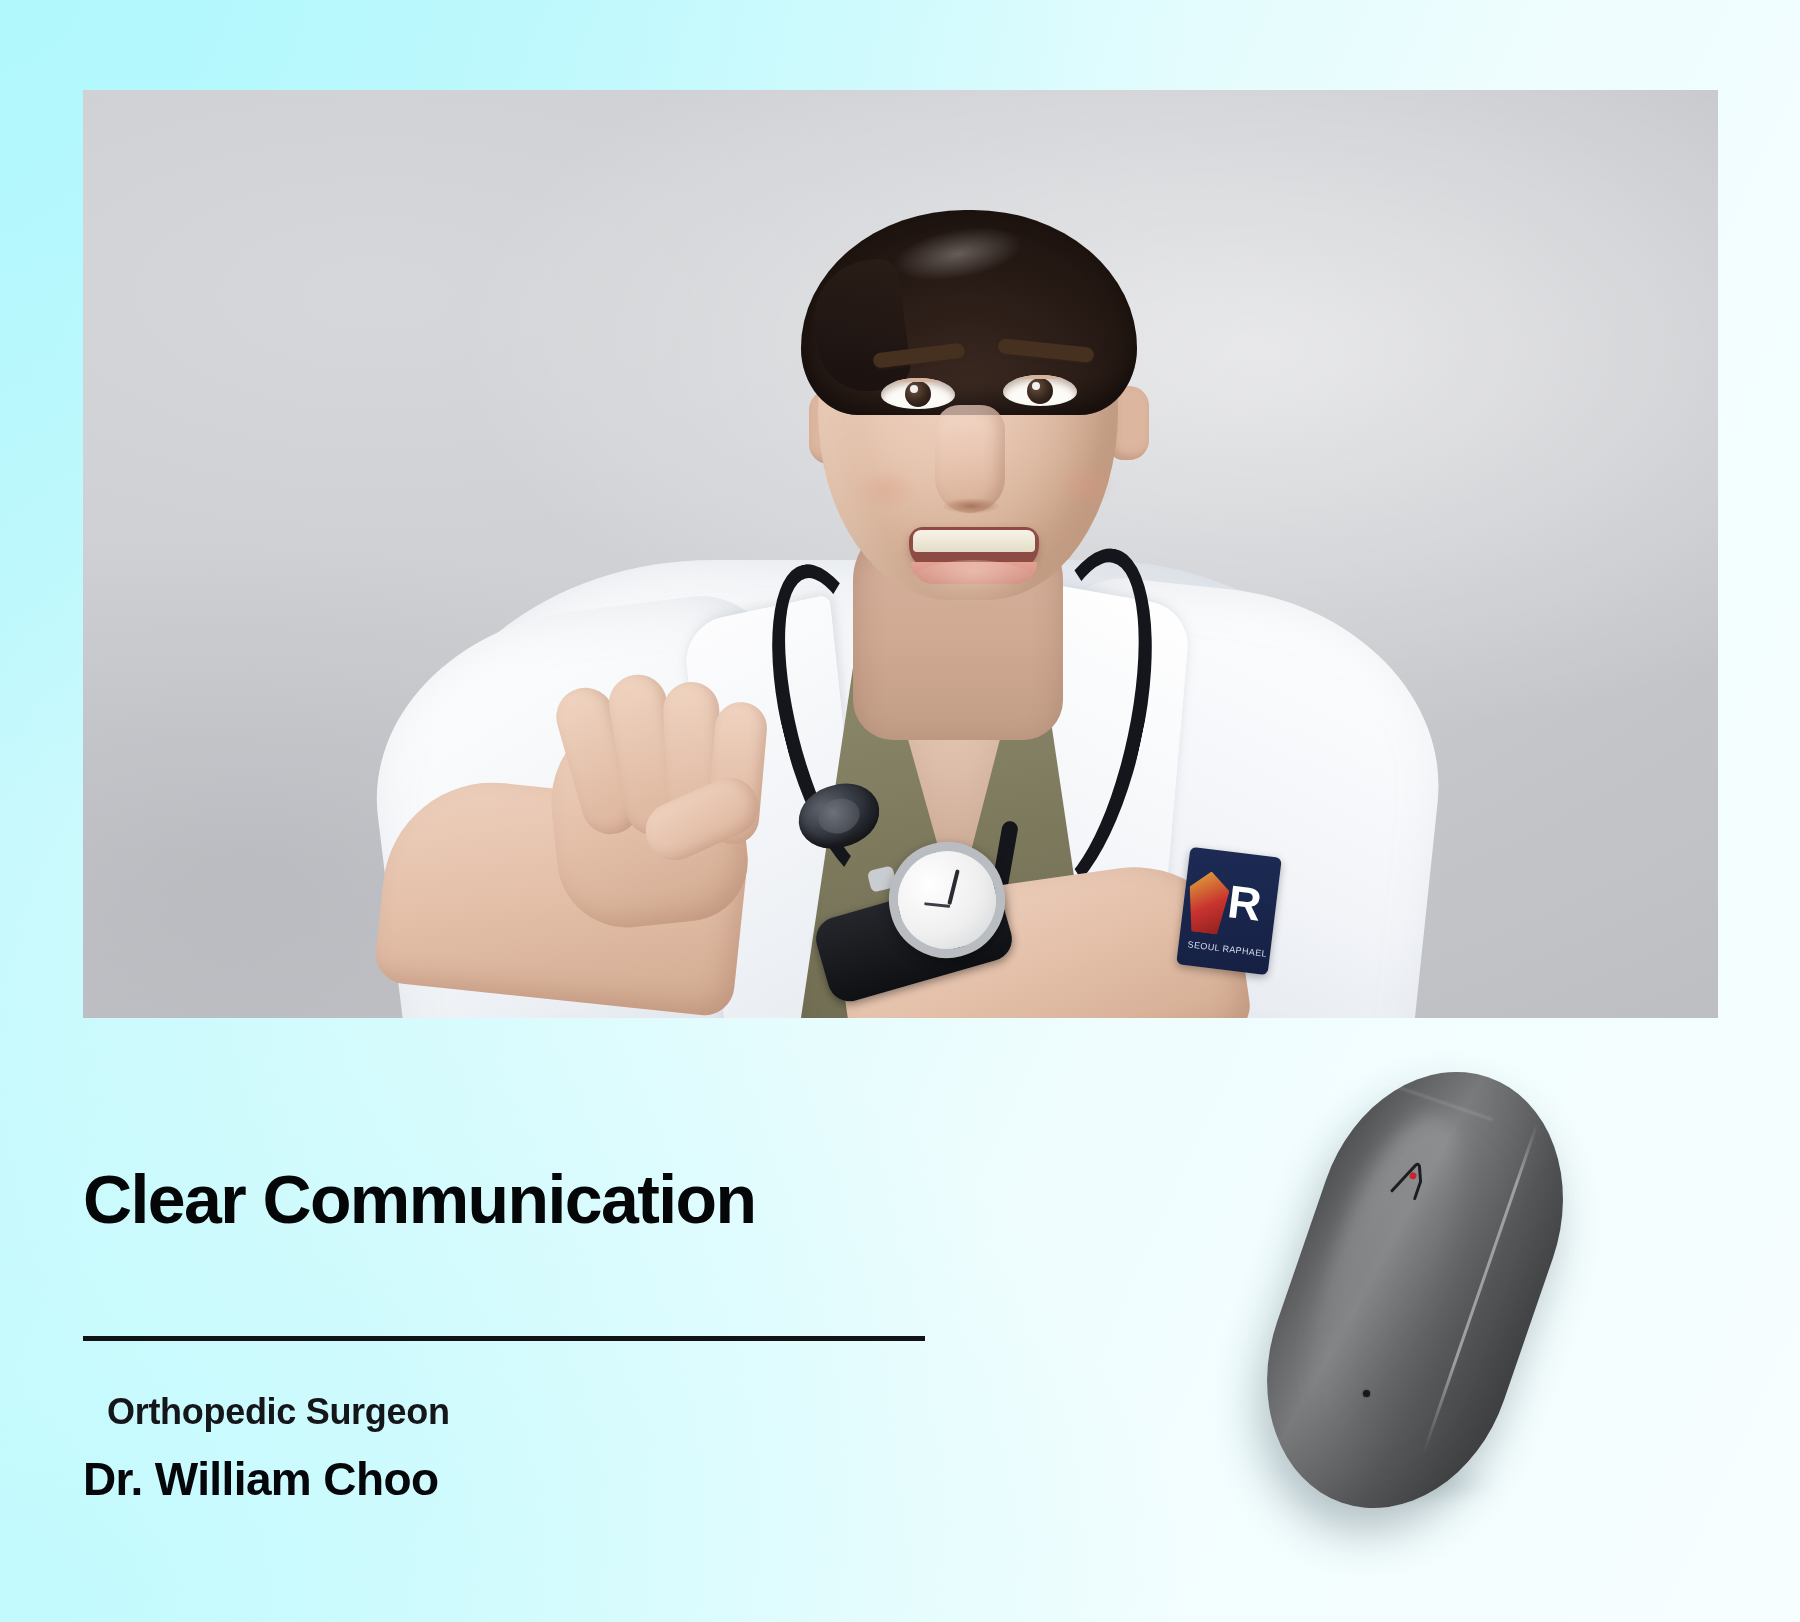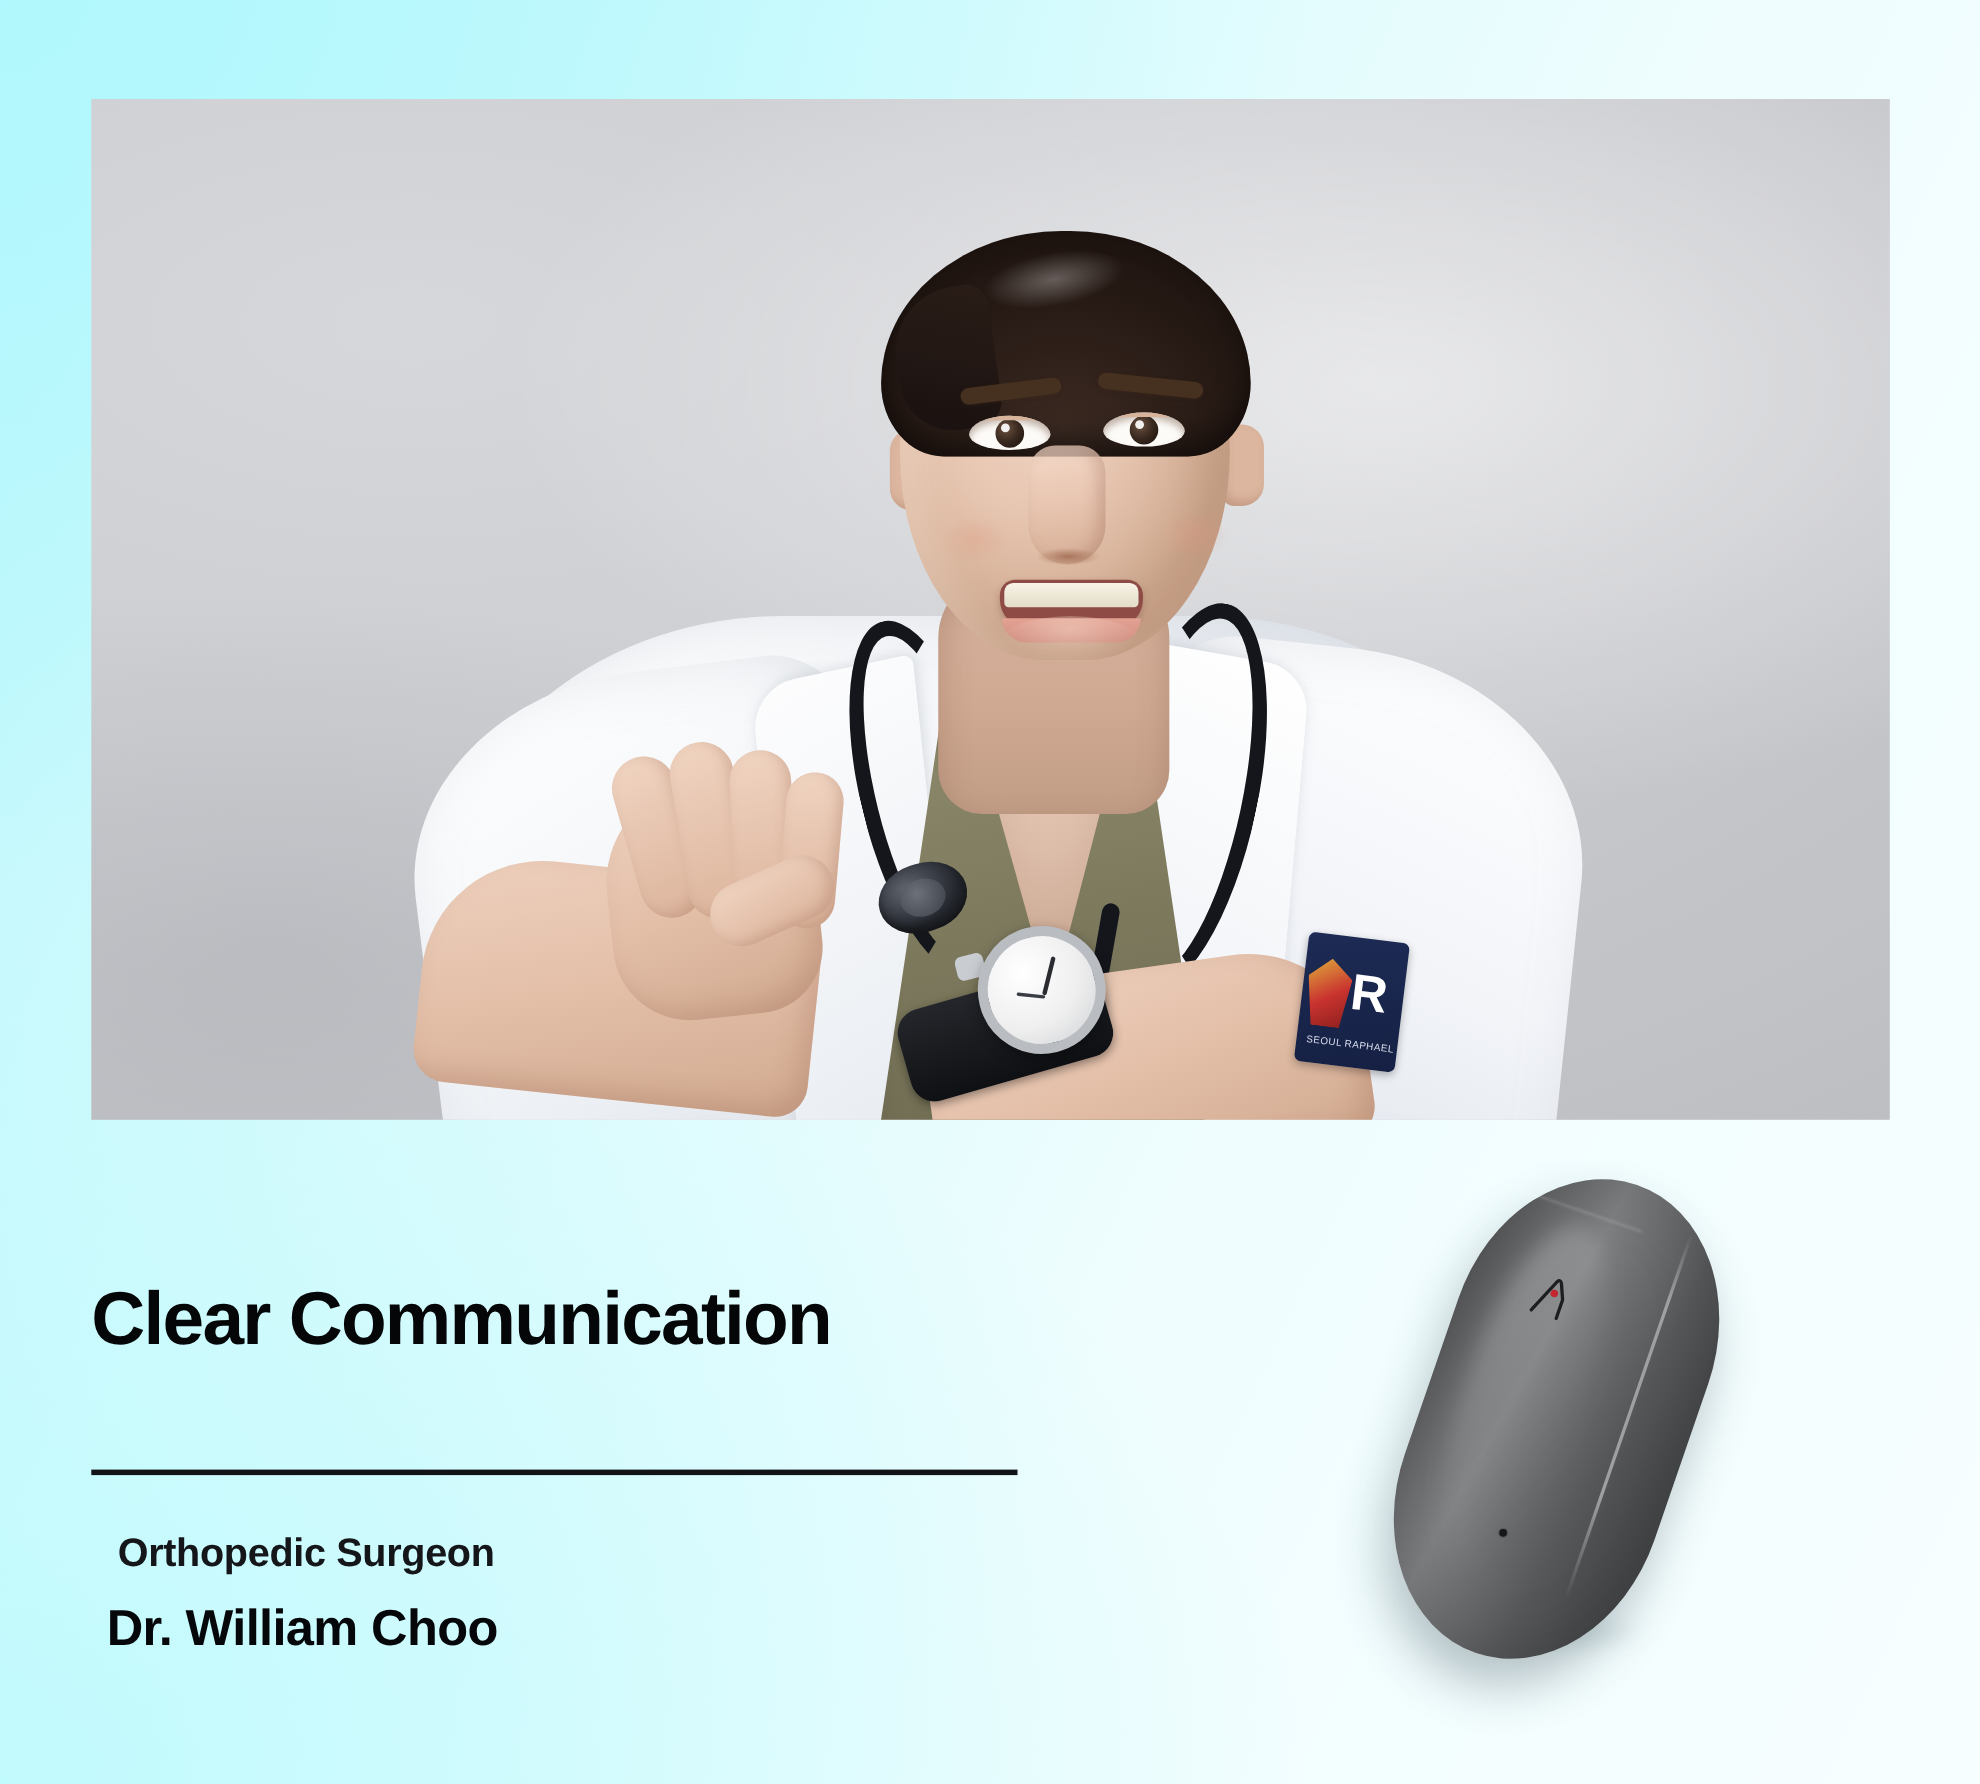--- a/index.html
+++ b/index.html
@@ -242,21 +242,21 @@
     position:absolute; left:83px; top:1083px; width:960px;
     font-size:68px; font-weight:700; line-height:1.14;
     letter-spacing:-1.6px; color:#050608;
   }
   #divider{ position:absolute; left:83px; top:1336px; width:842px; height:5px; background:#111317; }
   #role{
     position:absolute; left:83px; top:1391px;
     font-size:36px; font-weight:700; color:#14161a; letter-spacing:-.3px;margin-left:24px;
   }
   #name{
-    position:absolute; left:97px; top:1452px;
+    position:absolute; left:83px; top:1452px;
     font-size:46px; font-weight:700; color:#05070a; letter-spacing:-.6px;
   }
 
   
   #device{
     position:absolute; left:1265px; top:1055px; width:300px; height:470px;
   }
   #device .body{
     position:absolute; left:30px; top:10px; width:240px; height:450px;
     border-radius:120px/150px;

